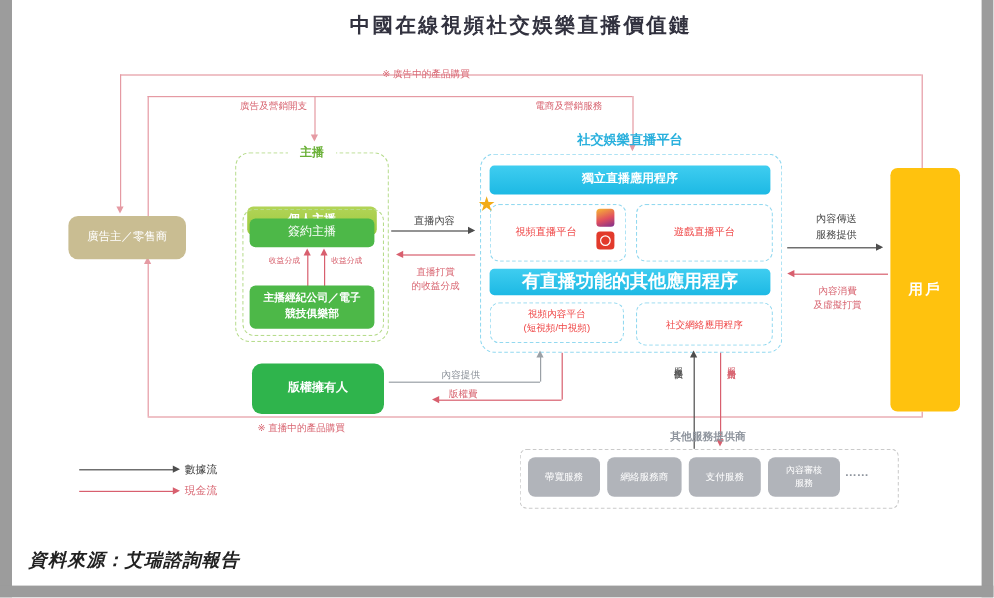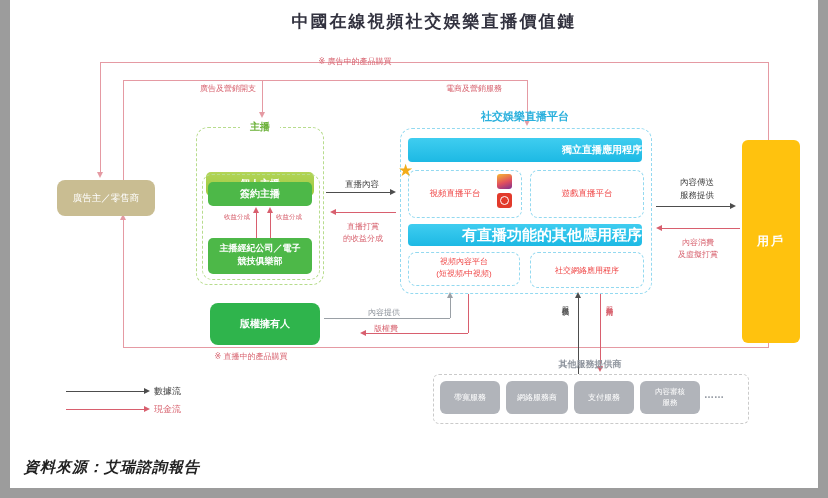--- a/index.html
+++ b/index.html
@@ -9,21 +9,21 @@
   .edge{position:absolute;background:#9c9c9c;}
   .ttl{font-weight:bold;color:#32323f;font-size:17px;letter-spacing:2px;text-align:center;}
   .dashed-green{border:1.5px dashed #b7dc8d;border-radius:12px;}
   .dashed-green-thin{border:1px dashed #b7dc8d;border-radius:10px;}
   .gbox{background:#4db848;border-radius:5px;color:#fff;text-align:center;}
   .gbox-light{background:linear-gradient(#b2d457,#9cc93e);border-radius:5px;color:#fff;text-align:center;}
   .gbox-bright{background:#2fb44c;border-radius:8px;color:#fff;text-align:center;}
   .tanbox{background:#c9bd92;border-radius:8px;color:#fff;text-align:center;}
   .userbox{background:#ffc20e;border-radius:6px;color:#fff;display:flex;align-items:center;justify-content:center;font-weight:bold;font-size:12px;letter-spacing:2px;}
   .plat{border:1.5px dashed #93d9f0;border-radius:12px;}
-  .cyanbar{background:linear-gradient(#3fcdf0,#1db9e4);border-radius:4px;color:#fff;text-align:right;font-weight:bold;}
+  .cyanbar{background:linear-gradient(#3fcdf0,#1db9e4);border-radius:4px;color:#fff;text-align:center;font-weight:bold;}
   .cyanbox{background:#fff;border:1px dashed #93d9f0;border-radius:8px;color:#ef4444;}
   .svcwrap{border:1px dashed #cacaca;border-radius:6px;}
   .svcbox{background:#b1b4ba;border-radius:6px;color:#fff;display:flex;align-items:center;justify-content:center;text-align:center;}
   .hl{position:absolute;height:1px;}
   .vl{position:absolute;width:1px;}
   .red-light{background:#e59aa3;}
   .red{background:#d85f6e;}
   .blk{background:#4d4d4d;}
   .gry{background:#9aa0a6;}
   .ah{position:absolute;width:0;height:0;}
@@ -71,21 +71,21 @@
   <div class="hl red-light" style="left:123px;top:347px;width:645px;"></div>
   <div class="vl red-light" style="left:768px;top:343px;height:5px;"></div>
   <div class="abs lab-red" style="left:196px;top:351px;width:110px;font-size:8px;">※ 直播中的產品購買</div>
 
   <div class="abs tanbox" style="left:57px;top:180px;width:98px;height:36px;font-size:9.5px;line-height:36px;">廣告主／零售商</div>
 
   <div class="abs dashed-green" style="left:196px;top:127px;width:126px;height:156px;"></div>
   <div class="abs" style="left:240px;top:120px;width:40px;text-align:center;background:#fff;color:#69b036;font-size:10px;font-weight:bold;">主播</div>
   <div class="abs gbox-light" style="left:206px;top:140px;width:108px;height:24px;font-size:10px;font-weight:bold;line-height:24px;margin-top:32px;">個人主播</div>
   <div class="abs dashed-green-thin" style="left:202px;top:174px;width:116px;height:104px;"></div>
-  <div class="abs gbox" style="left:208px;top:182px;width:104px;height:24px;font-size:10px;font-weight:bold;line-height:24px;">簽約主播</div>
+  <div class="abs gbox" style="left:208px;top:182px;width:104px;height:24px;font-size:10px;font-weight:normal;line-height:24px;">簽約主播</div>
   <div class="vl red" style="left:256px;top:212px;height:36px;"></div>
   <div class="ah ah-u" style="left:253px;top:207px;color:#d85f6e;"></div>
   <div class="vl red" style="left:270px;top:212px;height:36px;"></div>
   <div class="ah ah-u" style="left:267px;top:207px;color:#d85f6e;"></div>
   <div class="abs lab-red" style="left:220px;top:213px;width:34px;font-size:6.5px;">收益分成</div>
   <div class="abs lab-red" style="left:272px;top:213px;width:34px;font-size:6.5px;">收益分成</div>
   <div class="abs gbox" style="left:208px;top:238px;width:104px;height:36px;font-size:9px;font-weight:bold;padding-top:4px;box-sizing:border-box;line-height:1.45;">
     <div>主播經紀公司／電子</div>
     <div>競技俱樂部</div>
   </div>

